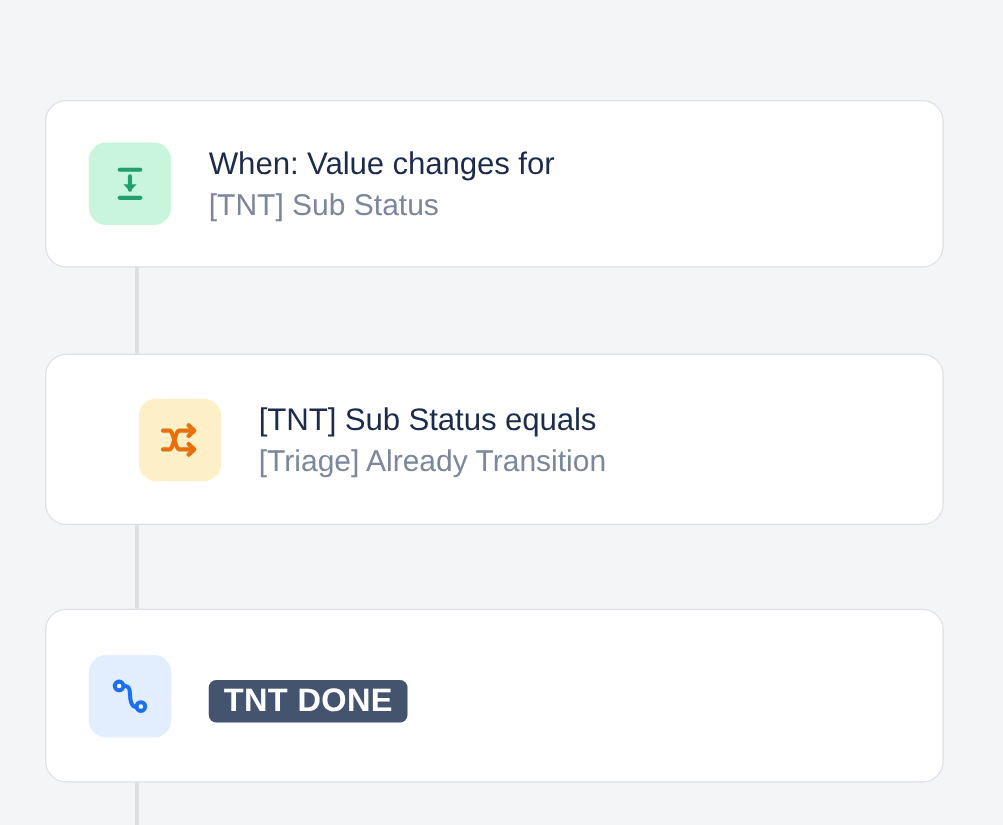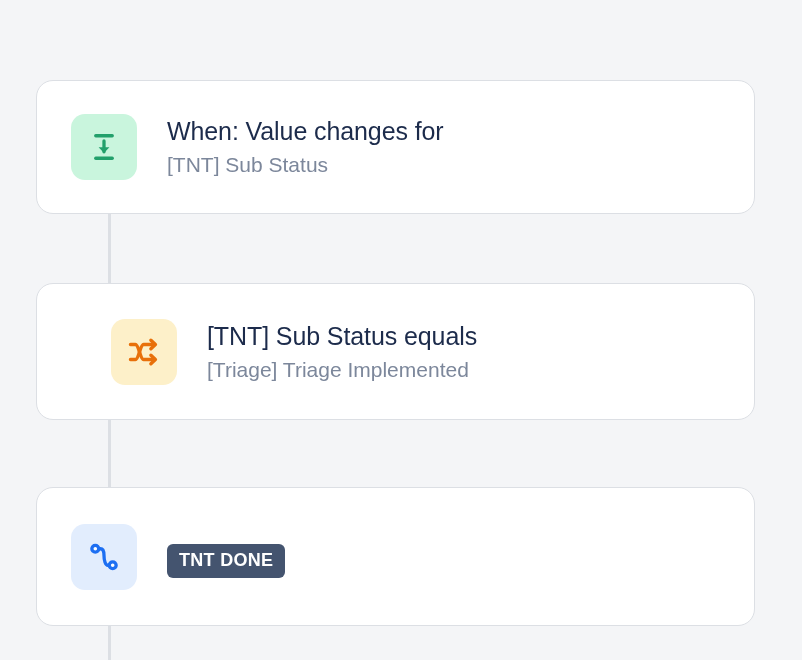--- a/index.html
+++ b/index.html
@@ -77,33 +77,33 @@
   .card-title {
     font-size: 25px;
     line-height: 30px;
     color: #1c2b4b;
     letter-spacing: -0.1px;
     white-space: nowrap;
   }
 
   .card-subtitle {
     margin-top: 6px;
-    font-size: 21px;
+    font-size: 24px;
     line-height: 26px;
     color: #7c879b;
     white-space: nowrap;
   }
 
   .status-badge {
     margin-top: 9px;
     align-self: flex-start;
     display: inline-block;
     background: #44546f;
     color: #ffffff;
-    font-size: 18px;
+    font-size: 26px;
     font-weight: bold;
     line-height: 19px;
     letter-spacing: 0.3px;
     padding: 7px 12px 8px 12px;
     border-radius: 6px;
     white-space: nowrap;
   }
 </style>
 </head>
 <body>
@@ -133,21 +133,21 @@
     <div class="icon-tile amber">
       <svg width="36" height="36" viewBox="0 0 24 24" fill="none" stroke="#e8700a" stroke-width="2.3" stroke-linecap="round" stroke-linejoin="round">
         <path d="M3 7 L6.3 7 C8.6 7 9.4 17 11.7 17 L19 17"></path>
         <path d="M3 17 L6.3 17 C8.6 17 9.4 7 11.7 7 L19 7"></path>
         <path d="M16.6 4.2 L19.6 7 L16.6 9.8" fill="none"></path>
         <path d="M16.6 14.2 L19.6 17 L16.6 19.8" fill="none"></path>
       </svg>
     </div>
     <div class="card-text">
       <div class="card-title">[TNT] Sub Status equals</div>
-      <div class="card-subtitle">[Triage] Triage Implemented</div>
+      <div class="card-subtitle">[Triage] Already Transition</div>
     </div>
   </div>
 
   <div class="rule-card card-3">
     <div class="icon-tile blue">
       <svg width="36" height="36" viewBox="0 0 24 24" fill="none" stroke="#1d6ff2" stroke-width="2.2" stroke-linecap="round">
         <path d="M6.5 6.5 L9.6 6.5 C11.3 6.5 12 8.4 12 11 C12 13.8 12.8 17.5 14.6 17.5 L17.5 17.5" fill="none"></path>
         <circle cx="6.2" cy="6.5" r="2.3" fill="#ffffff"></circle>
         <circle cx="17.8" cy="17.5" r="2.3" fill="#ffffff"></circle>
       </svg>

